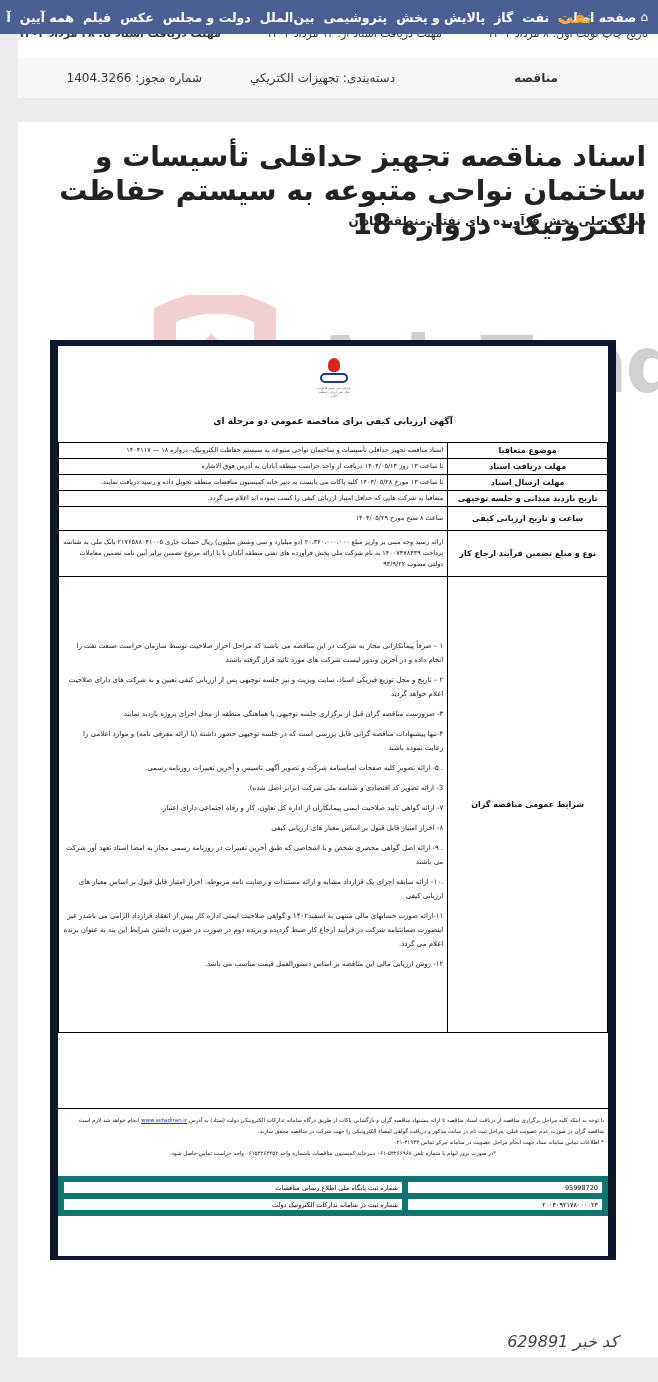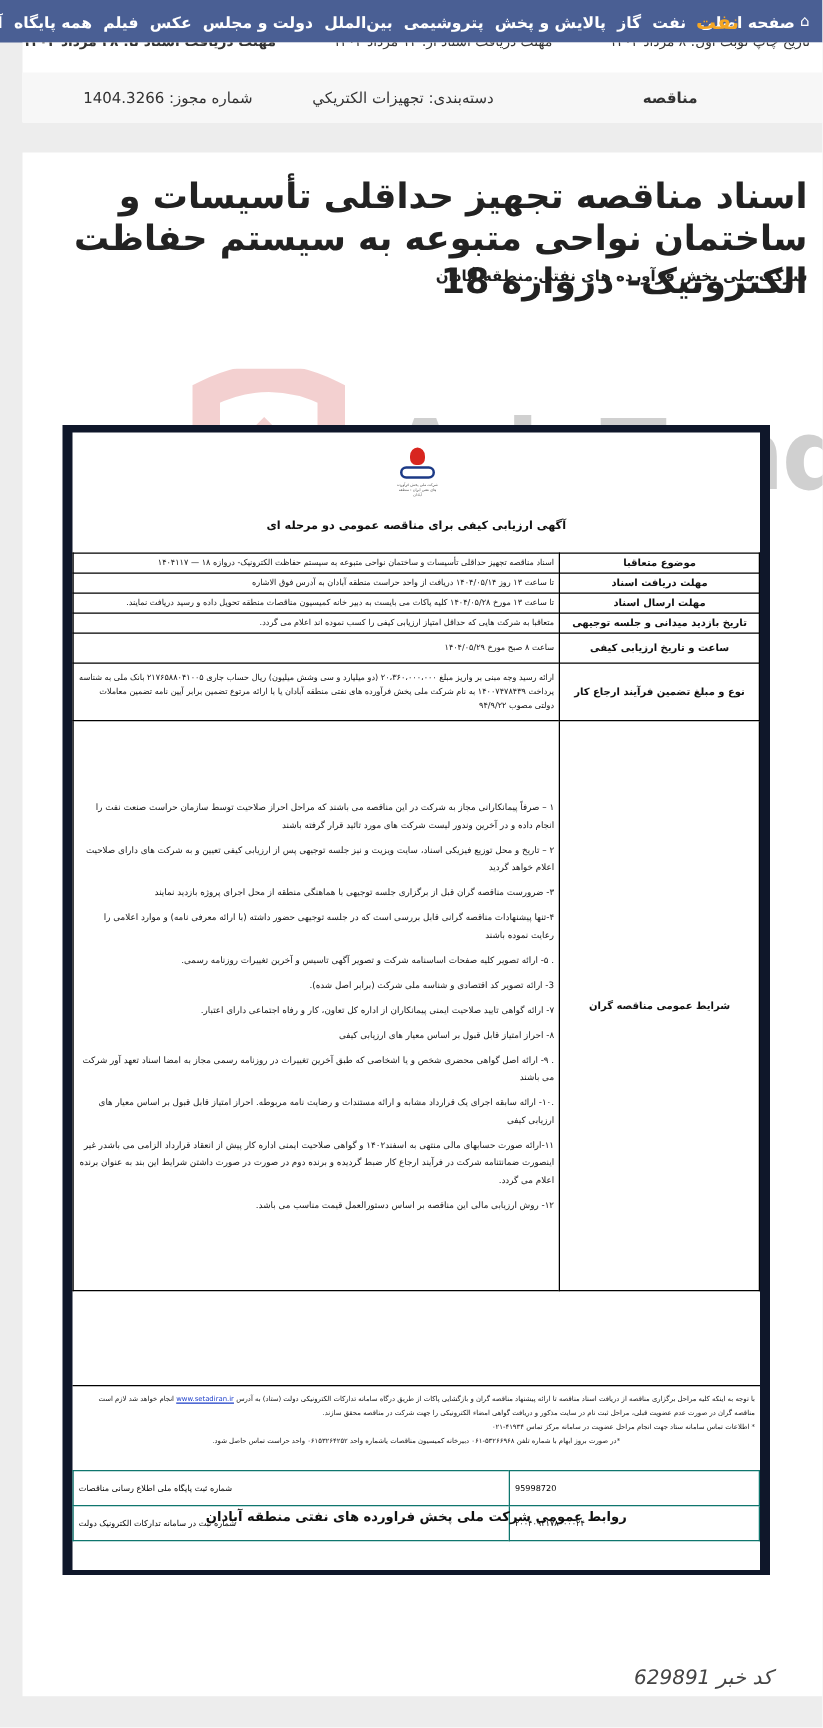--- a/index.html
+++ b/index.html
@@ -40,21 +40,21 @@
     table.info td { border: 1px solid #000; padding: 2px 4px; vertical-align: middle; text-align: right; line-height: 11px; }
     table.info td.label { width: 160px; font-size: 8px; font-weight: bold; text-align: center; }
     table.info td.val { width: 390px; }
     .cond p { margin: 6px 0; font-size: 7px; line-height: 14px; }
 
     .notes { position: absolute; top: 762px; left: 0; width: 550px; height: 66px; border-top: 1px solid #000; padding: 6px 4px; font-size: 5.5px; line-height: 11px; color: #111; }
     .notes .link { color: #1a3cc8; text-decoration: underline; }
     .notes .center { text-align: center; }
 
     table.reg { position: absolute; top: 830px; left: 0; width: 550px; border-collapse: collapse; font-size: 6.5px; }
-    table.reg td { border: 1px solid #0f766e; height: 28px; text-align: left; padding: 0 4px; }
+    table.reg td { border: 6px solid #0f766e; height: 17px; text-align: right; padding: 0 4px; }
     .pr { position: absolute; top: 862px; left: 0; width: 550px; text-align: center; font-size: 10.5px; font-weight: bold; color: #111; }
 
     .news-code { position: absolute; top: 1332px; right: 40px; font-size: 16px; color: #444; font-style: italic; }
   </style>
 </head>
 <body>
 
 <div class="navbar">
   <span class="home-icon">⌂</span>
   <span class="nav-item">صفحه اصلی</span>
@@ -62,21 +62,21 @@
       <span>نفت</span>
     </span>
   <span class="nav-item">نفت</span>
   <span class="nav-item">گاز</span>
   <span class="nav-item">پالایش و پخش</span>
   <span class="nav-item">پتروشیمی</span>
   <span class="nav-item">بین‌الملل</span>
   <span class="nav-item">دولت و مجلس</span>
   <span class="nav-item">عکس</span>
   <span class="nav-item">فیلم</span>
-  <span class="nav-item">همه پایگاه</span>
+  <span class="nav-item">همه آیین</span>
   <span class="nav-item">آ</span>
 </div>
 
 <div class="meta-card">
   <div class="meta-row1">
     <span>تاریخ چاپ نوبت اول: ۸ مرداد ۱۴۰۴</span>
     <span>مهلت دریافت اسناد از: ۱۴ مرداد ۱۴۰۴</span>
     <span style="font-weight:bold">مهلت دریافت اسناد تا: ۲۸ مرداد ۱۴۰۴</span>
   </div>
   <div class="meta-row2">
@@ -169,17 +169,16 @@
           <tr>
         <td style="width:200px">95998720</td>
         <td>شماره ثبت پایگاه ملی اطلاع رسانی مناقصات</td>
       </tr>
       <tr>
         <td>۲۰۰۴۰۹۲۱۷۸۰۰۰۰۲۴</td>
         <td>شماره ثبت در سامانه تدارکات الکترونیک دولت</td>
       </tr>
     </tbody>
       </table>
-    <div class="pr">روابط عمومی شرکت ملی پخش فراورده های نفتی منطقه آبادان</div>
   </div>
 </div>
 
 <div class="news-code">کد خبر 629891</div>
 
 </body></html>

